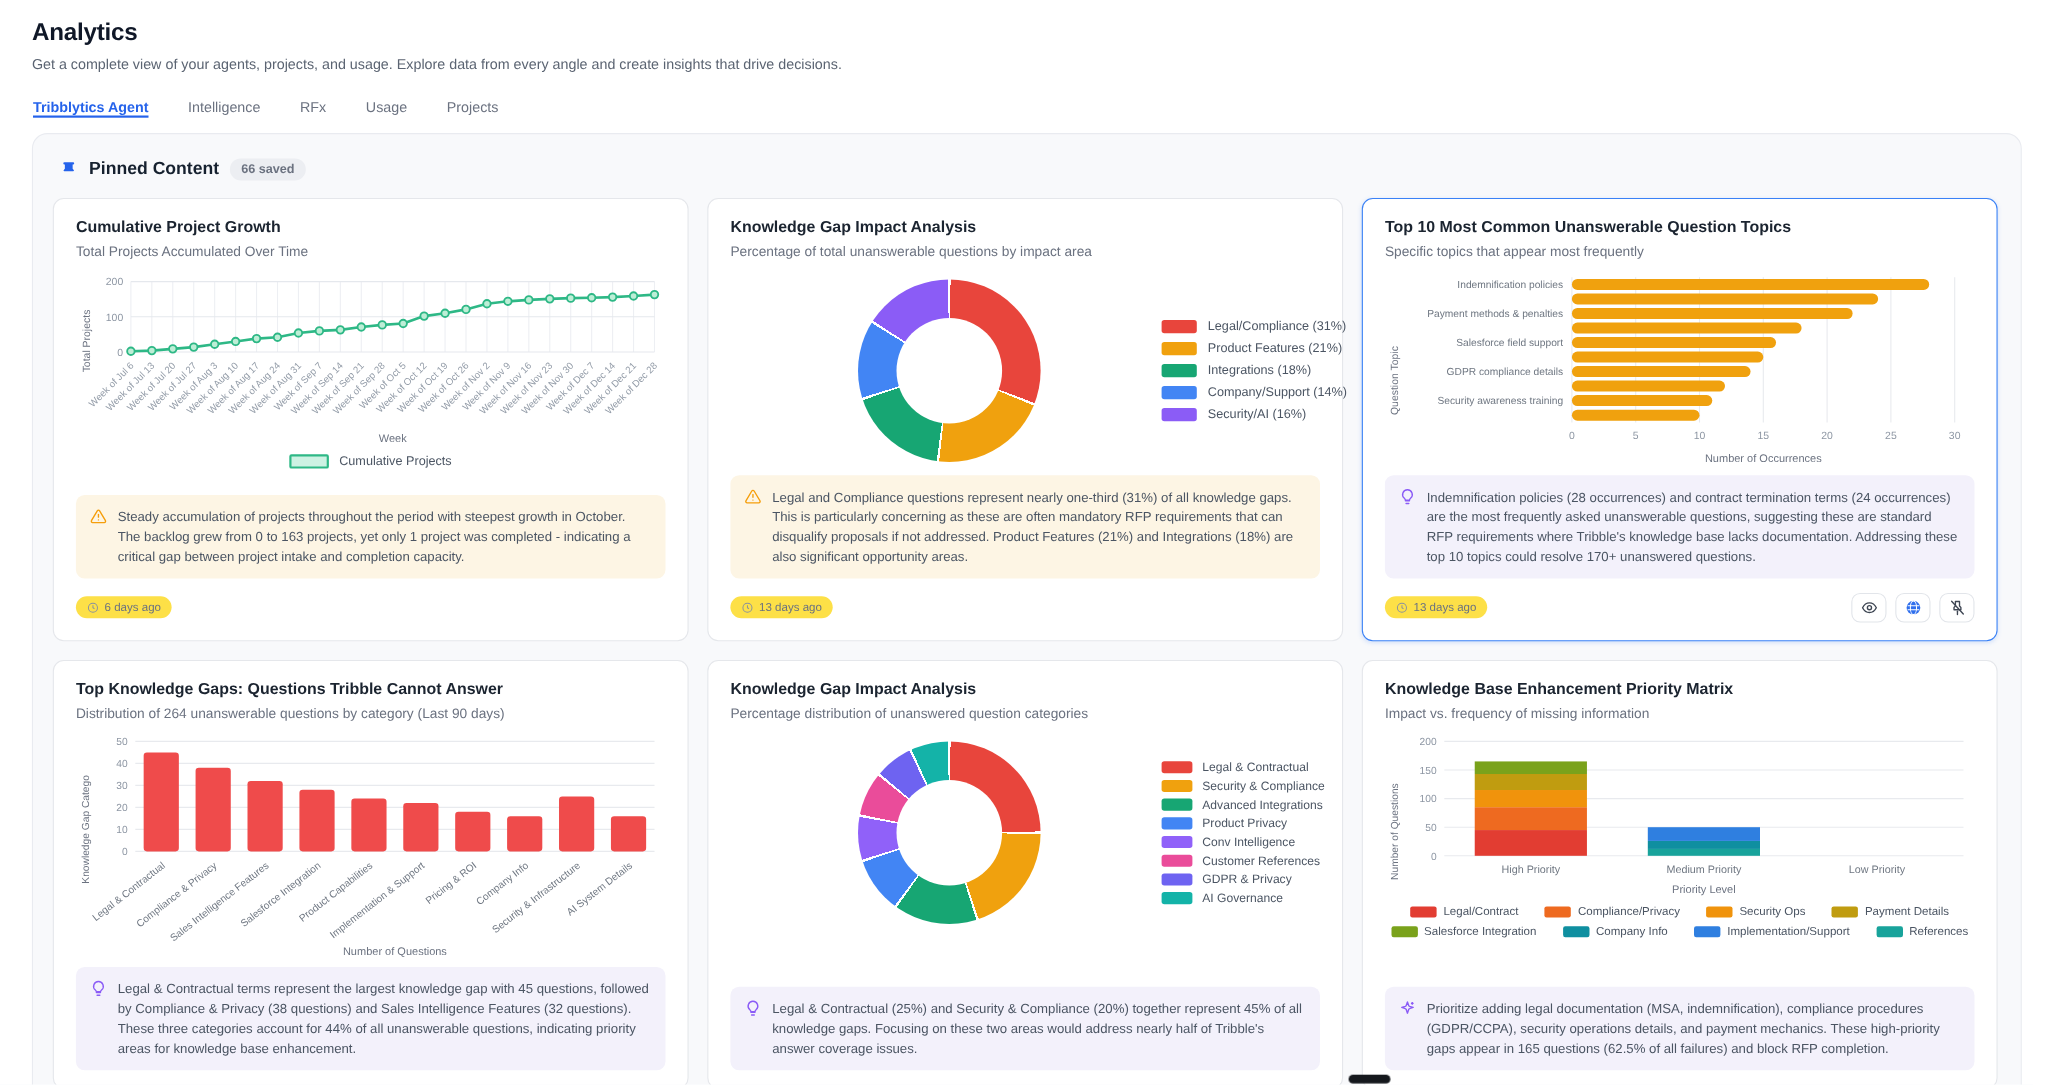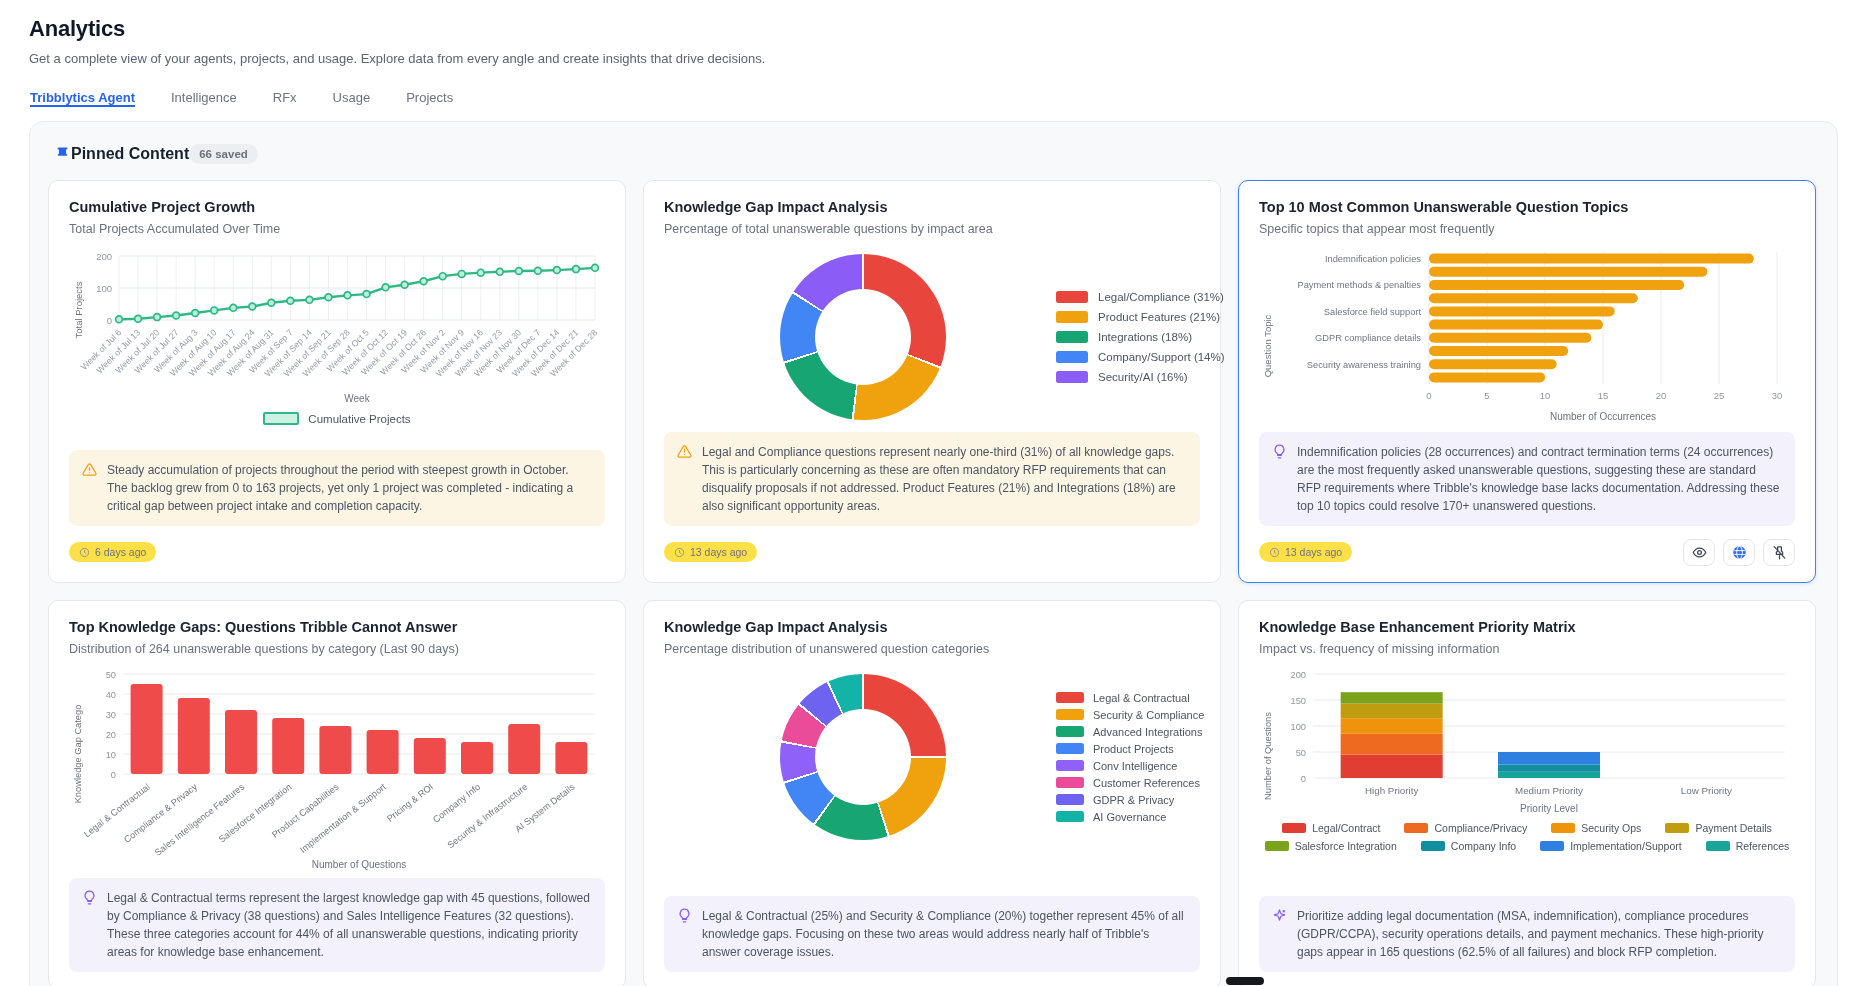--- a/index.html
+++ b/index.html
@@ -10,21 +10,21 @@
   .header{padding:16px 29px 0;}
   .header h1{margin:0 0 9px;font-size:22px;font-weight:700;letter-spacing:-.2px;color:#101828;}
   .header .subtitle{margin:0;font-size:13px;color:#5b6472;}
   .tabs{display:flex;gap:36px;padding:0 30px;margin-top:24px;}
   .tab{font-size:13px;color:#6b7280;font-weight:500;cursor:pointer;border-bottom:2.5px solid transparent;}
   .tab.active{color:#2563eb;font-weight:700;border-bottom-color:#2563eb;}
   .panel{
     margin:14px 29px 0;width:1809px;box-sizing:border-box;
     background:#f8f9fb;border:1px solid #e9ebf0;border-radius:14px;padding:18px;
   }
-  .panel-head{display:flex;align-items:center;margin:4px 0 16px;padding-left:6px;}
+  .panel-head{display:flex;align-items:center;gap:10px;margin:4px 0 16px;padding-left:6px;}
   .panel-head h2{margin:0;font-size:16px;font-weight:700;color:#16212f;}
   .pin-ic svg{display:block;}
   .badge{background:#eceef2;color:#6b7280;font-size:11.5px;font-weight:600;padding:4px 10px;border-radius:12px;}
   .grid{display:grid;grid-template-columns:repeat(3,578px);gap:17px;}
   .card{
     background:#fff;border:1px solid #e5e7eb;border-radius:10px;
     padding:16px 20px;box-sizing:border-box;display:flex;flex-direction:column;
   }
   .card.selected{border:1.5px solid #3b82f6;box-shadow:0 1px 4px rgba(59,130,246,.18);}
   .card h3{margin:2px 0 7px;font-size:14.5px;font-weight:700;color:#1b2430;}
@@ -423,21 +423,21 @@
               <div class="li">
                 <span class="sw" style="background: rgb(240, 161, 14);"></span>
                 <span>Security &amp; Compliance</span>
               </div>
               <div class="li">
                 <span class="sw" style="background: rgb(23, 166, 115);"></span>
                 <span>Advanced Integrations</span>
               </div>
               <div class="li">
                 <span class="sw" style="background: rgb(66, 133, 244);"></span>
-                <span>Product Projects</span>
+                <span>Product Privacy</span>
               </div>
               <div class="li">
                 <span class="sw" style="background: rgb(144, 97, 249);"></span>
                 <span>Conv Intelligence</span>
               </div>
               <div class="li">
                 <span class="sw" style="background: rgb(234, 76, 154);"></span>
                 <span>Customer References</span>
               </div>
               <div class="li">

